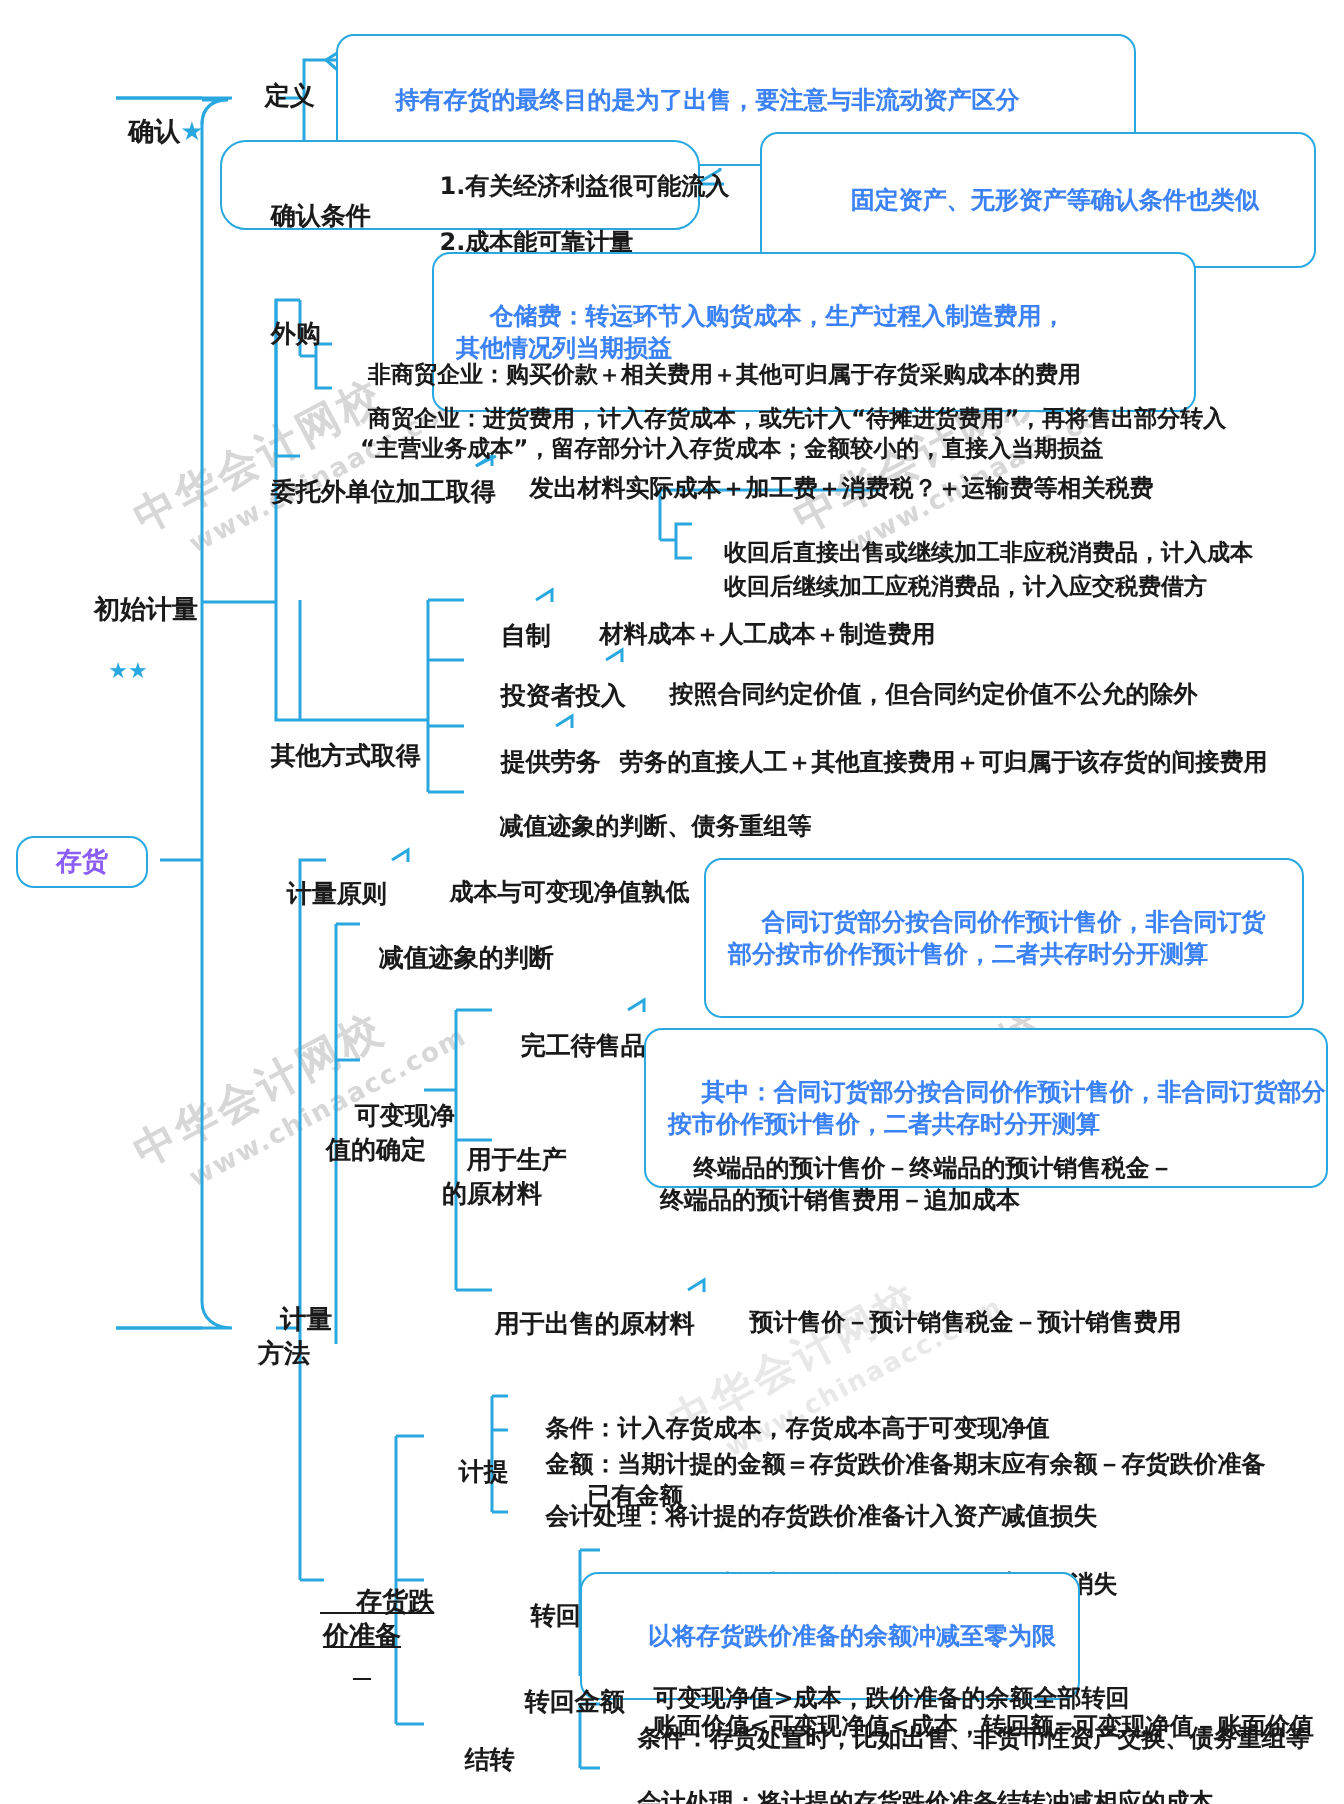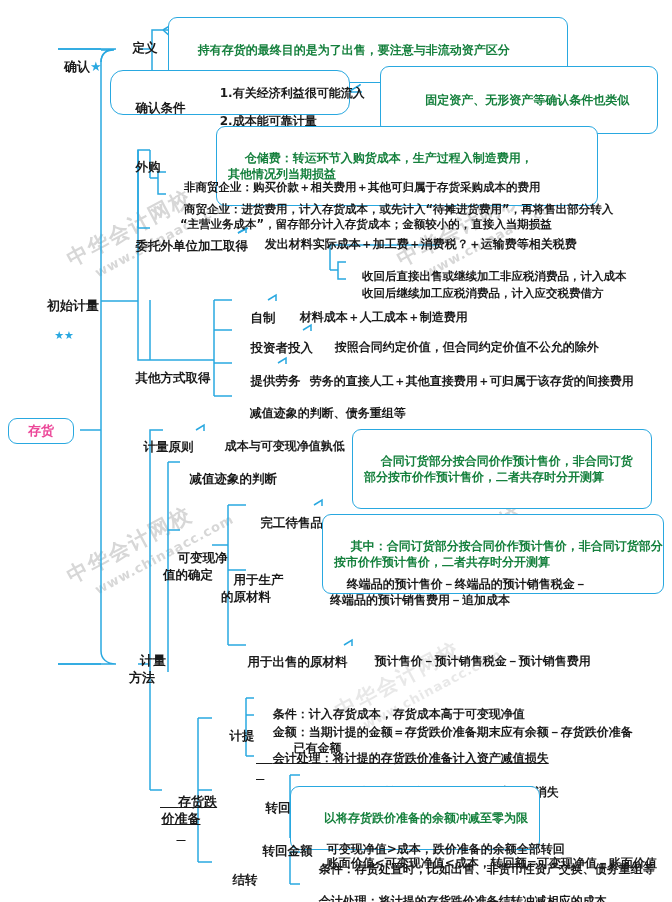--- a/index.html
+++ b/index.html
@@ -36,34 +36,34 @@
   .t115{font-size:11.5px;}
   .t12{font-size:12px;}
   .t125{font-size:12.5px;}
   .t13{font-size:13px;}
   .ctr{text-align:center;}
   .box{
     position:absolute;
     border:1.4px solid #29a8e0;
     border-radius:9px;
     background:#ffffff;
-    color:#15803d;
+    color:#3b82f6;
     font-weight:bold;
     line-height:1.38;
     box-sizing:border-box;
     white-space:pre;
   }
   .root{
     position:absolute;
     border:1.6px solid #29a8e0;
     border-radius:9px;
     background:#fff;
     font-size:13px;
     font-weight:bold;
-    color:#ec4899;
+    color:#8b5cf6;
     display:flex;align-items:center;justify-content:center;
     box-sizing:border-box;
   }
   .stars{color:#29a8e0;letter-spacing:0px;}
   .star-line{display:block;text-align:center;color:#29a8e0;line-height:0.9;font-size:11px;}
 </style>
 </head>
 <body>
 
 <div id="stage">
@@ -372,21 +372,21 @@
   <div class="node t125" style="left:212px;top:711px;">
     <span>计提</span>
   </div>
   <div class="node t12" style="left:256px;top:691px;">
     <span>条件：计入存货成本，存货成本高于可变现净值</span>
   </div>
   <div class="node t12" style="left:256px;top:709px;">
     <span>金额：当期计提的金额＝存货跌价准备期末应有余额－存货跌价准备
          已有金额</span>
   </div>
-  <div class="node t12" style="left:256px;top:735px;text-decoration:underline;">
+  <div class="node t12" style="left:256px;top:735px;">
     <span>会计处理：将计提的存货跌价准备计入资产减值损失</span>
   </div>
 
   <div class="node t125" style="left:248px;top:783px;">
     <span>转回</span>
   </div>
   <div class="node t12" style="left:302px;top:769px;">
     <span>条件：以前减记存货价值的影响因素已经消失</span>
   </div>
 

